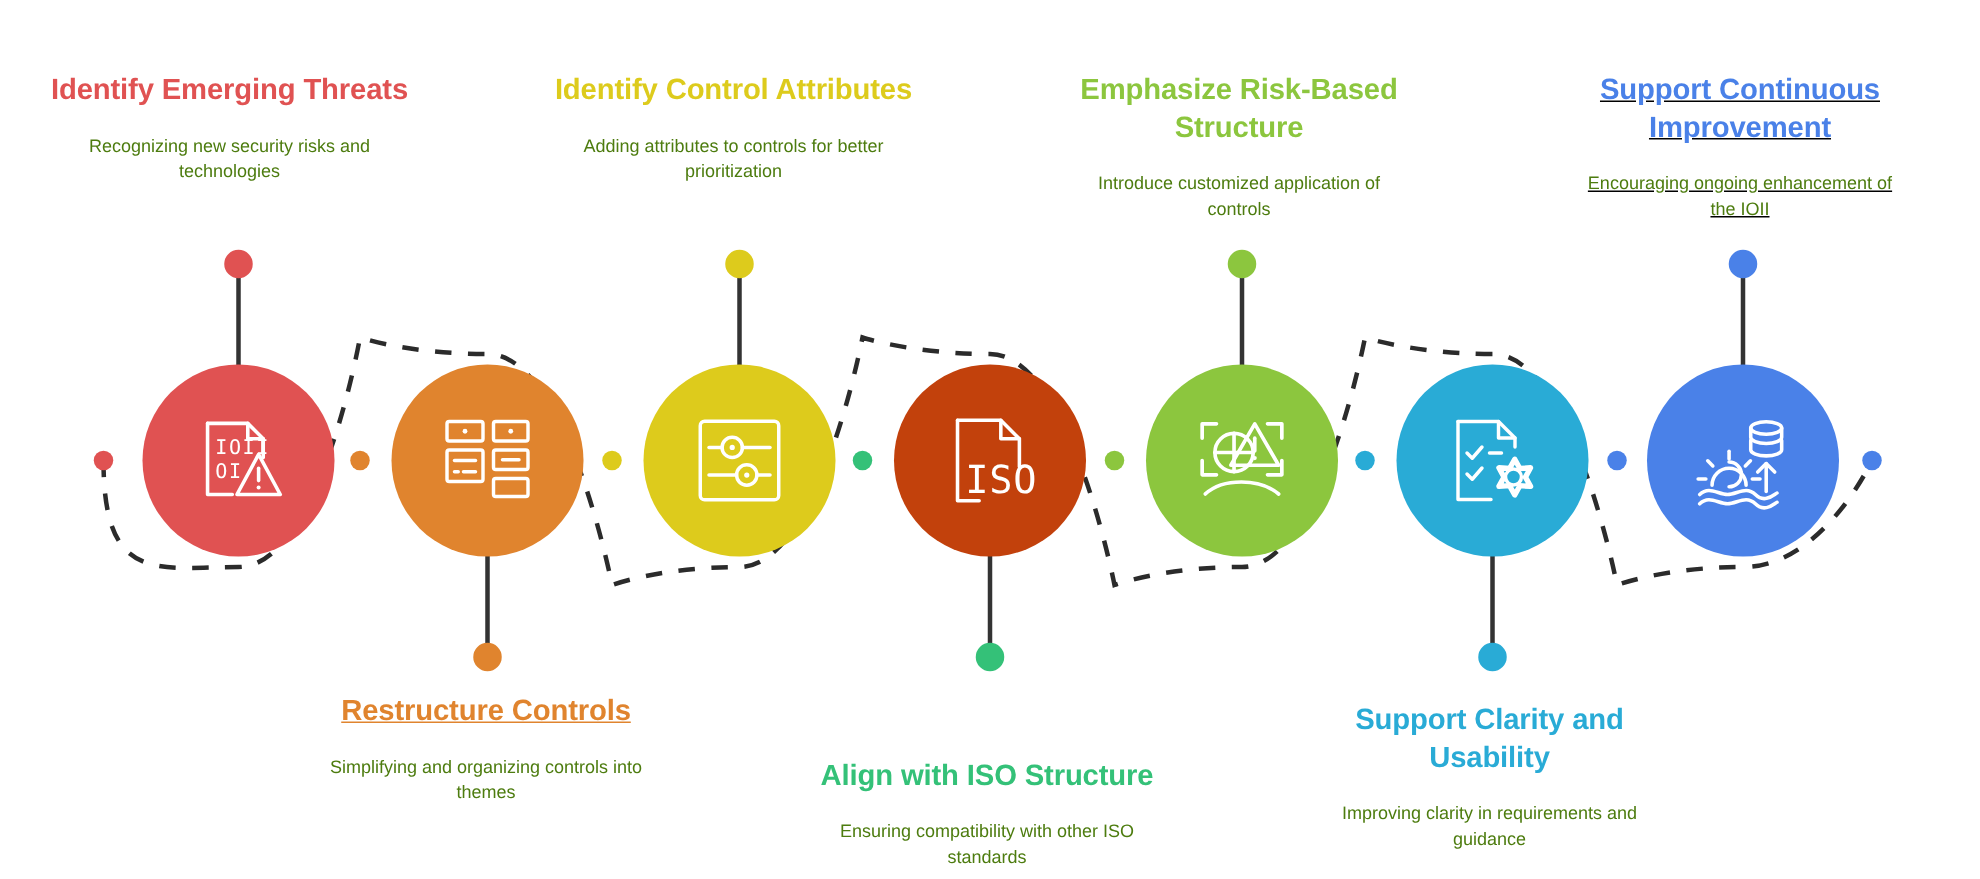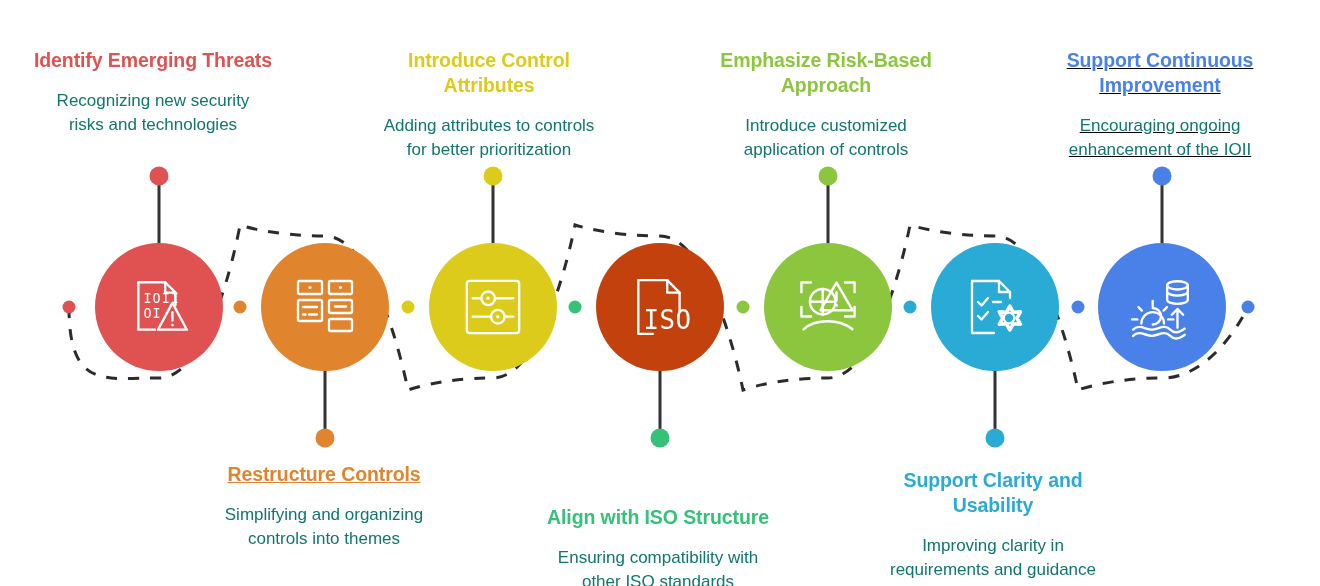--- a/index.html
+++ b/index.html
@@ -71,24 +71,24 @@
     transform: translateX(-50%);
   }
   .label-title {
     font-size: 19.5px;
     font-weight: bold;
     line-height: 1.27;
     margin: 0 0 13px 0;
     letter-spacing: -0.1px;
   }
   .label-desc {
-    font-size: 17px;
+    font-size: 12px;
     font-weight: normal;
     line-height: 1.42;
-    color: #0f766e;
+    color: #4d7c0f;
     margin: 16px;
   }
 </style>
 </head>
 <body>
 
 <div id="infographic">
 
   <svg class="wave-layer" viewBox="0 0 1320 586" width="1320" height="586" aria-hidden="true">
     <path id="wave-path" d="M 69 307
@@ -246,29 +246,29 @@
   <div id="labels">
       <div class="label-block" style="left: 153px; top: 48px; width: 250px; text-align: center;">
         <div class="label-title" style="color: rgb(224, 82, 82);">Identify Emerging Threats</div>
         <div class="label-desc">Recognizing new security risks and technologies</div>
       </div>
       <div class="label-block" style="left: 324px; top: 462px; width: 250px;">
         <div class="label-title" style="color: rgb(224, 132, 46); text-decoration: underline;">Restructure Controls</div>
         <div class="label-desc">Simplifying and organizing controls into themes</div>
       </div>
       <div class="label-block" style="left: 489px; top: 48px; width: 250px;">
-        <div class="label-title" style="color: rgb(221, 203, 28);">Introduce Control Attributes</div>
+        <div class="label-title" style="color: rgb(221, 203, 28);">Identify Control Attributes</div>
         <div class="label-desc">Adding attributes to controls for better prioritization</div>
       </div>
       <div class="label-block" style="left: 658px; top: 468px; width: 250px;">
         <div class="label-title" style="color: rgb(52, 193, 120); margin-top: 37px;">Align with ISO Structure</div>
         <div class="label-desc">Ensuring compatibility with other ISO standards</div>
       </div>
       <div class="label-block" style="left: 826px; top: 48px; width: 250px;">
-        <div class="label-title" style="color: rgb(140, 198, 62);">Emphasize Risk-Based Approach</div>
+        <div class="label-title" style="color: rgb(140, 198, 62);">Emphasize Risk-Based Structure</div>
         <div class="label-desc">Introduce customized application of controls</div>
       </div>
       <div class="label-block" style="left: 993px; top: 468px; width: 250px;">
         <div class="label-title" style="color: rgb(41, 171, 214);">Support Clarity and Usability</div>
         <div class="label-desc">Improving clarity in requirements and guidance</div>
       </div>
       <div class="label-block" style="left: 1160px; top: 48px; width: 250px; text-decoration: underline;">
         <div class="label-title" style="color: rgb(74, 129, 232);">Support Continuous Improvement</div>
         <div class="label-desc">Encouraging ongoing enhancement of the IOII</div>
       </div>

